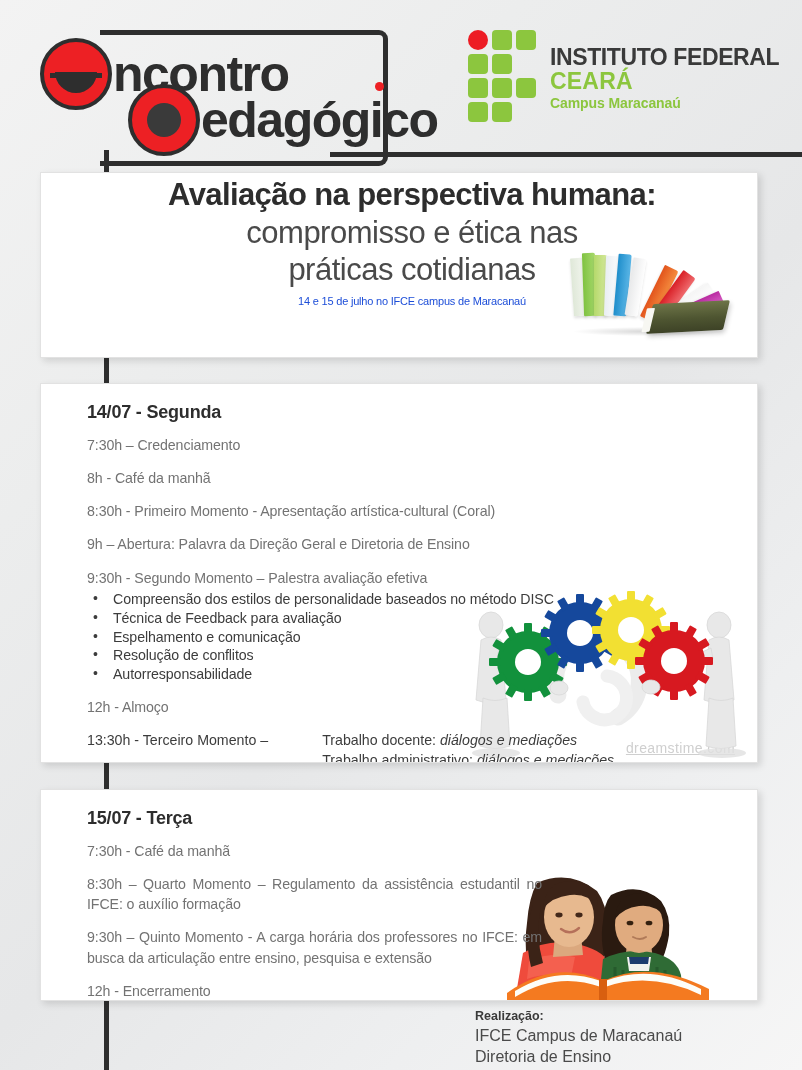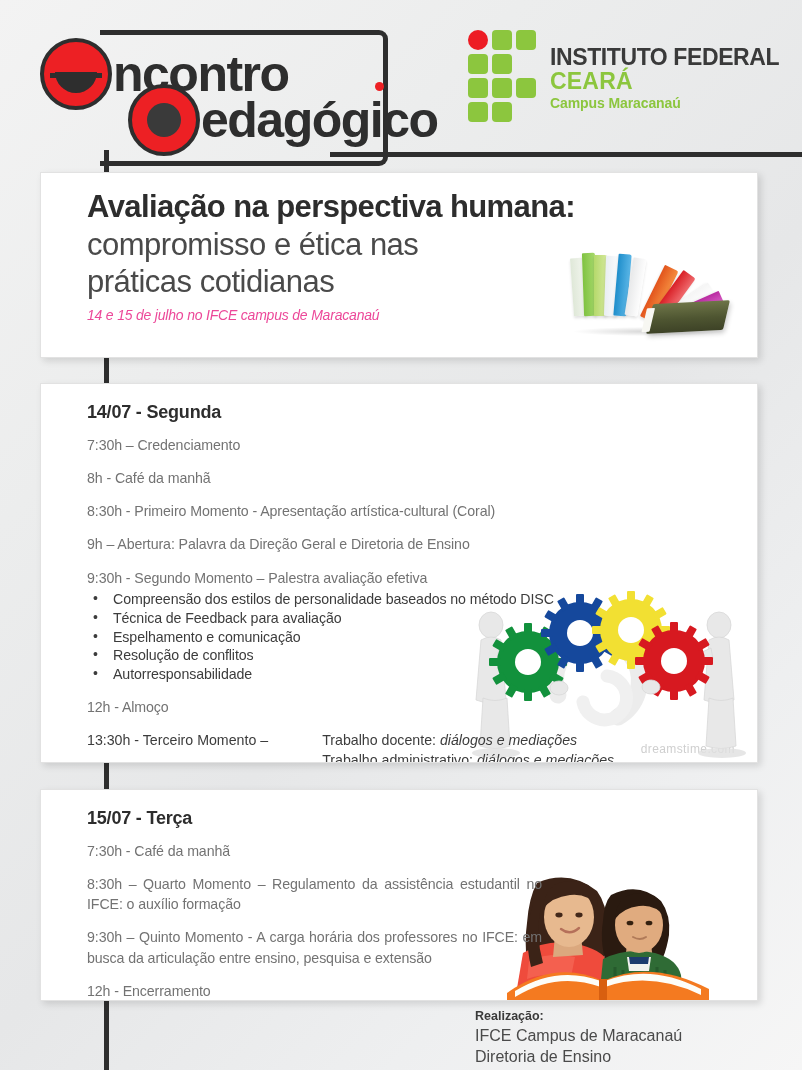--- a/index.html
+++ b/index.html
@@ -209,40 +209,39 @@
     box-shadow: 3px 3px 7px rgba(0,0,0,0.13);
     z-index: 2;
     overflow: hidden;
   }
 
   .card-title { top: 172px; height: 186px; }
   .card-day1  { top: 383px; height: 380px; }
   .card-day2  { top: 789px; height: 212px; }
 
   
-  .title-inner { padding: 16px 20px 10px 46px; position: relative; }
+  .title-inner { padding: 4px 20px 10px 46px; position: relative; text-align: center; }
 
   .title-l1 {
     font-size: 31px;
     font-weight: 700;
     color: #2d2d2d;
     line-height: 1.18;
     letter-spacing: -0.6px;
   }
   .title-l2, .title-l3 {
     font-size: 31px;
     font-weight: 400;
     color: #4a4a4a;
     line-height: 1.2;
     letter-spacing: -0.5px;
   }
   .title-sub {
-    font-size: 14px;
-    font-style: italic;
-    color: #ec4899;
+    font-size: 11px;
+    color: #1d4ed8;
     margin-top: 7px;
     letter-spacing: -0.2px;
   }
 
   
   .books {
     position: absolute;
     right: 26px;
     top: 60px;
     width: 165px;
@@ -381,21 +380,21 @@
   }
   .watermark {
     position: absolute;
     right: 22px;
     bottom: 6px;
     font-size: 13px;
     color: #cfcfcf;
     font-style: italic;
     letter-spacing: 0.4px;
   }
-  .watermark span { font-size: 12px; font-style: normal; }
+  .watermark span { font-size: 14px; font-style: normal; text-decoration: underline; }
 
   
   .photo-wrap {
     position: absolute;
     right: 36px;
     bottom: 0;
     width: 222px;
     height: 125px;
     overflow: hidden;
     z-index: 1;

